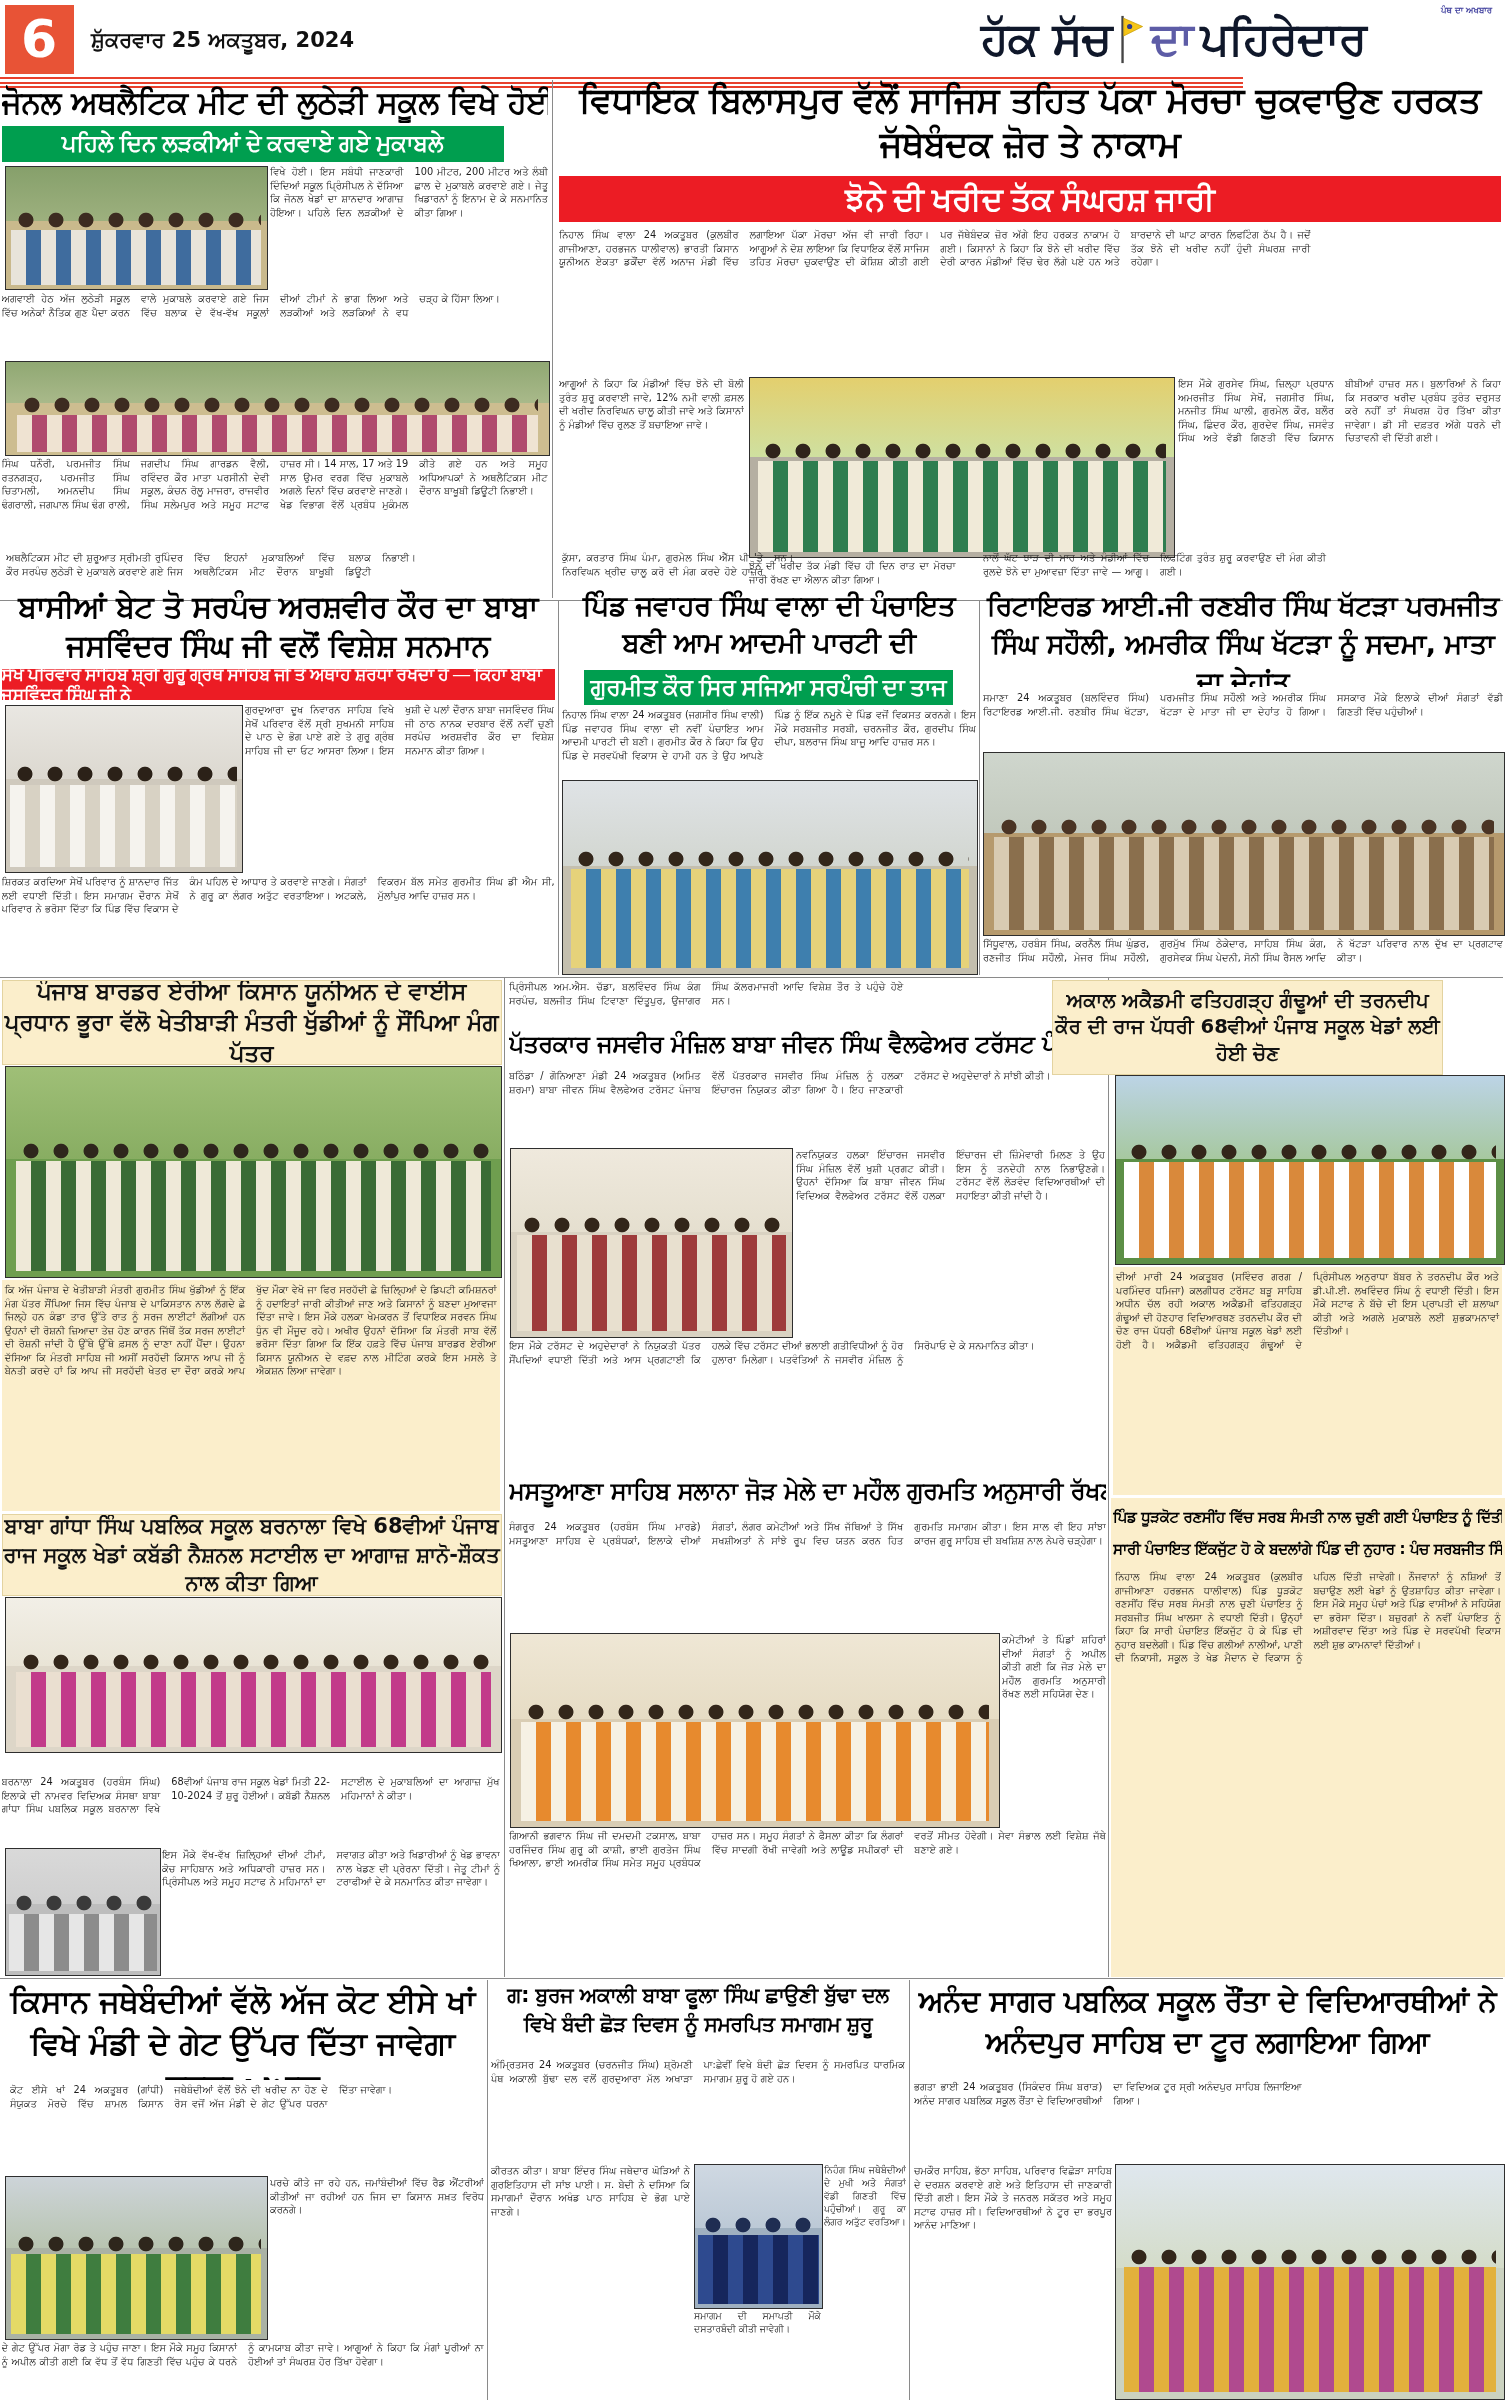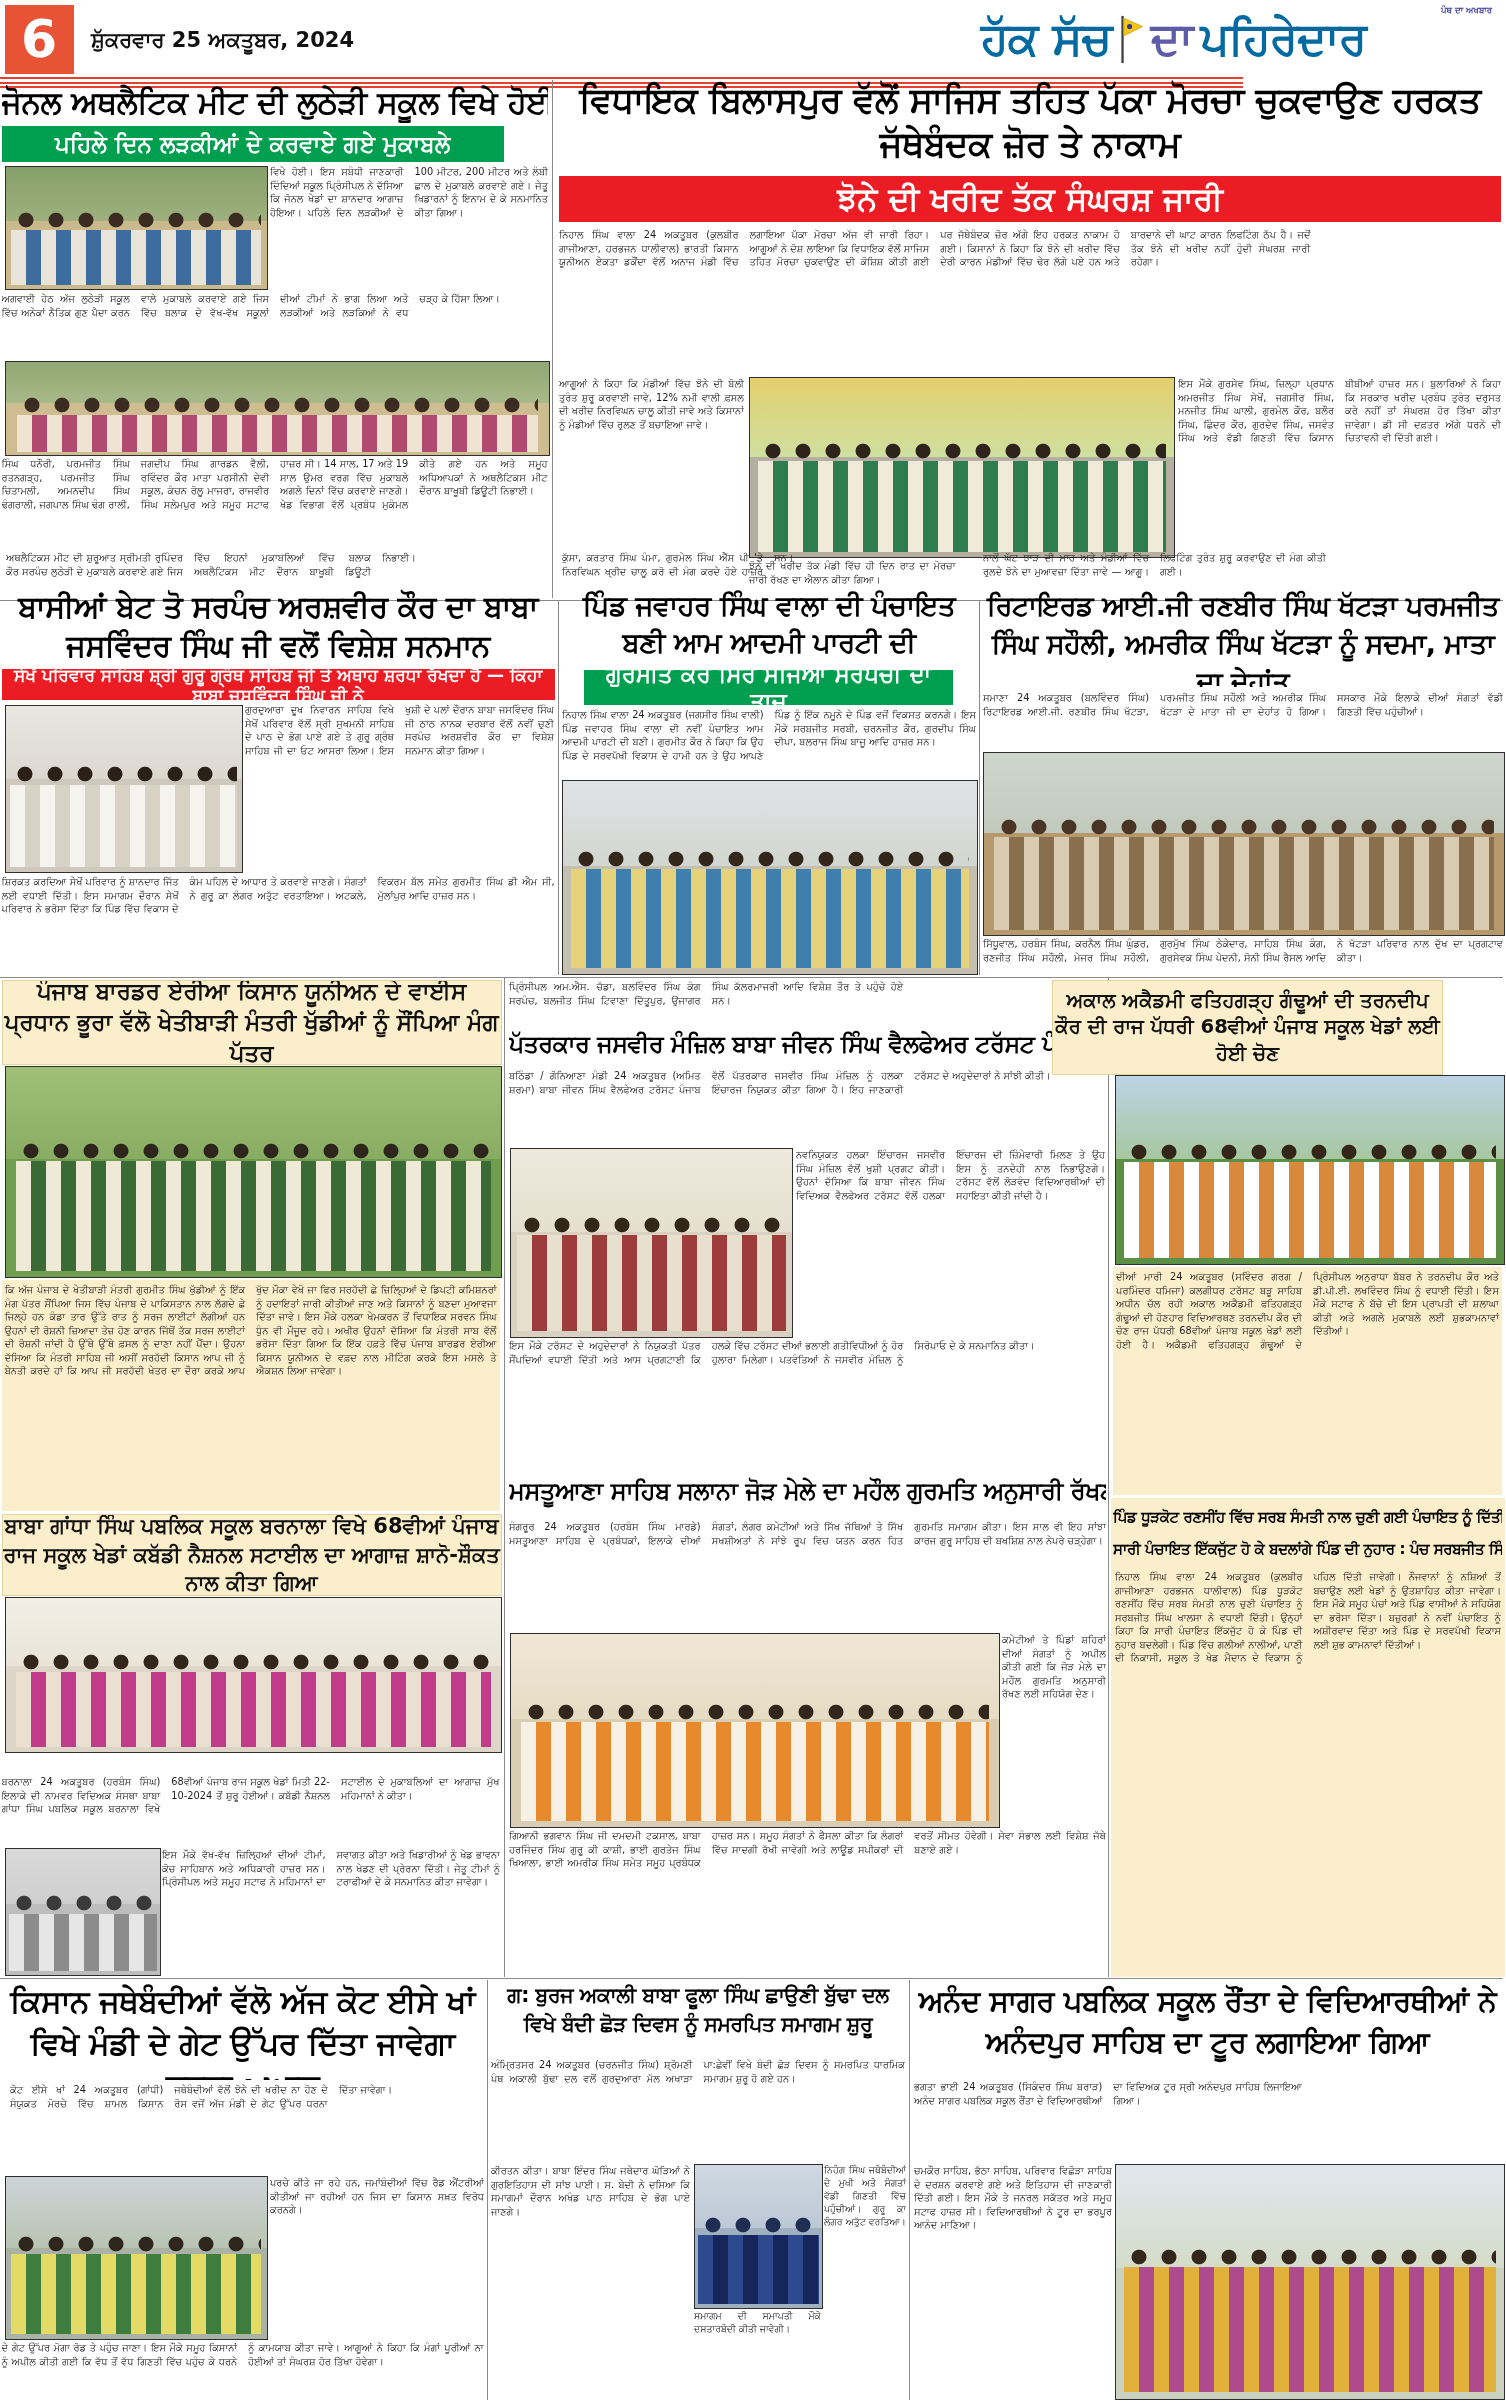--- a/index.html
+++ b/index.html
@@ -1,21 +1,21 @@
 <!DOCTYPE html>
 <html style="font-size:12.6px"><head>
 <meta charset="utf-8">
 <style>
   html,body{margin:0;padding:0;background:#e9e9e9;}
   #page{position:relative;width:1506px;height:2401px;margin:0 auto;background:#fff;
         font-family:"DejaVu Sans","Liberation Sans",sans-serif;color:#111;overflow:hidden;}
   .abs{position:absolute;}
   .hl{font-weight:bold;color:#000;text-align:center;letter-spacing:-0.4px;overflow:hidden;}
   .nowrap{white-space:nowrap;}
-  .bn{color:#fff;font-weight:bold;text-align:center;display:flex;align-items:center;justify-content:center;overflow:hidden;}
+  .bn{color:#fff;font-weight:bold;display:flex;align-items:center;justify-content:center;overflow:hidden;font-family:Liberation Serif, serif;}
   .bn-green{background:#009e4f;}
   .bn-red{background:#ec1c24;}
   .creambg{background:#fbeecb;}
   .cream-h{background:#fbeecb;border:0.8px solid #e3d3a0;font-weight:bold;text-align:center;
            display:flex;align-items:center;justify-content:center;overflow:hidden;line-height:1.35;}
   .tx{font-size:9.8px;line-height:1.38;text-align:justify;color:#1c1c1c;overflow:hidden;column-gap:11px;}
   .c1{column-count:1}.c2{column-count:2}.c3{column-count:3}.c4{column-count:4}.c5{column-count:5}
   .photo{position:absolute;border:0.8px solid #2e2e2e;overflow:hidden;
          background:linear-gradient(180deg,var(--sky) 0%,var(--sky2,var(--sky)) 44%,var(--ground) 44%,var(--ground2,var(--ground)) 100%);}
   .photo .people{position:absolute;left:2%;right:2%;bottom:3%;height:62%;
@@ -23,21 +23,21 @@
                           repeating-linear-gradient(90deg,var(--c1) 0 15px,var(--c2) 15px 30px);
          background-size:30px 20.4px,30px calc(100% - 20.4px);
          background-position:0 0,0 20.4px;
          background-repeat:repeat-x,repeat-x;}
   .vr{position:absolute;width:0.8px;background:#8a8a8a;}
   .hline{position:absolute;left:0;width:1503px;height:0.8px;background:#8a8a8a;}
   #pgnum{background:#e85336;color:#fff;font-weight:bold;display:flex;align-items:center;justify-content:center;}
   #triple{background-image:linear-gradient(#e8402c,#e8402c),linear-gradient(#e8402c,#e8402c),linear-gradient(#e8402c,#e8402c);
           background-size:100% 2.4px;background-position:0 0,0 4.7px,0 9.4px;background-repeat:no-repeat;}
   #masthead{display:flex;align-items:center;gap:7.9px;font-weight:900;font-size:45px;letter-spacing:-0.8px;}
-  .mh-red{color:#0369a1;}
+  .mh-red{color:#0f172a;}
   .mh-blue{color:#5d5ca6;}
   #tagline{font-size:8.6px;color:#4444a0;font-weight:bold;}
 </style>
 </head>
 <body>
 
 <div id="page">
 
   <div id="pgnum" class="abs" style="left:4.7px;top:4.7px;width:69px;height:69px;font-size:52px;">6</div>
   <div class="abs" style="left:91px;top:28px;font-size:21px;font-weight:bold;">ਸ਼ੁੱਕਰਵਾਰ 25 ਅਕਤੂਬਰ, 2024</div>

